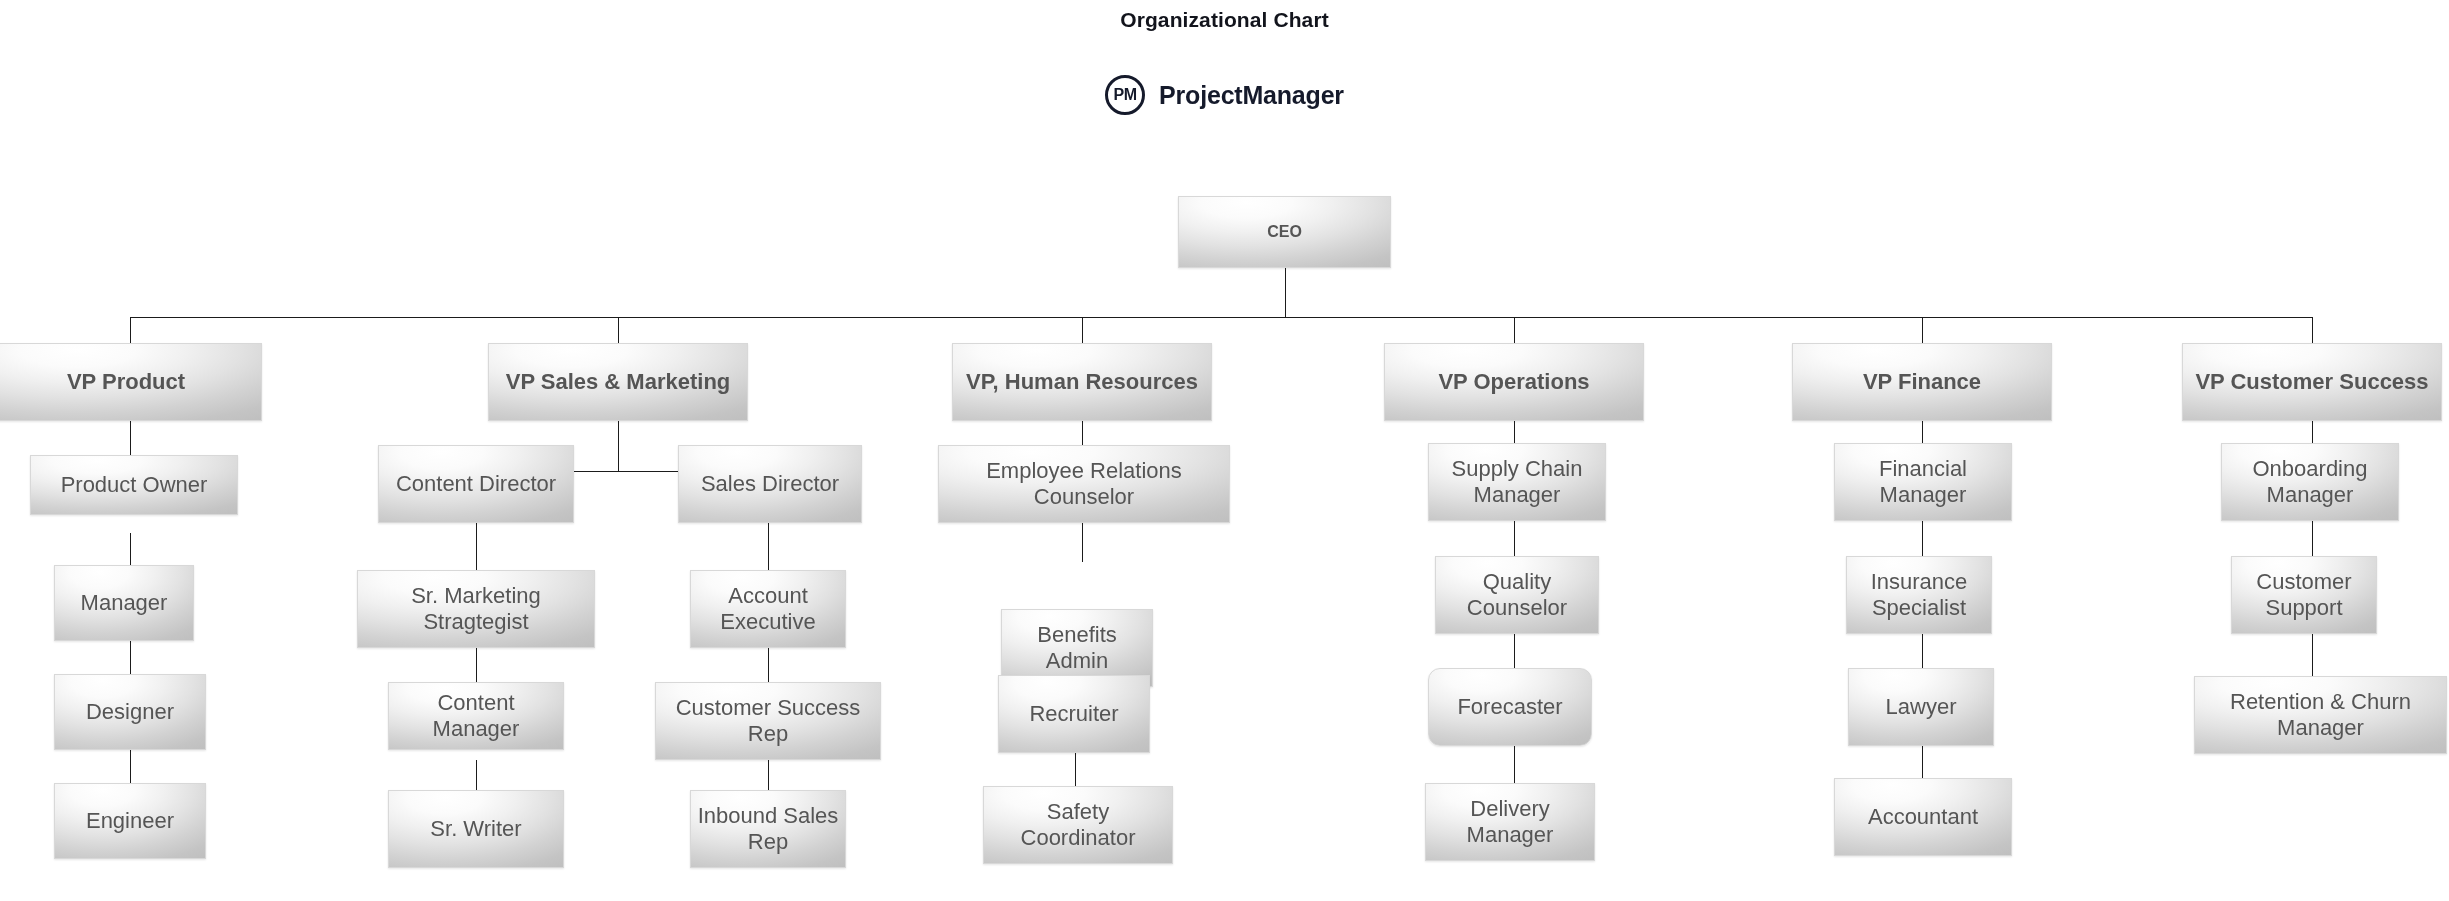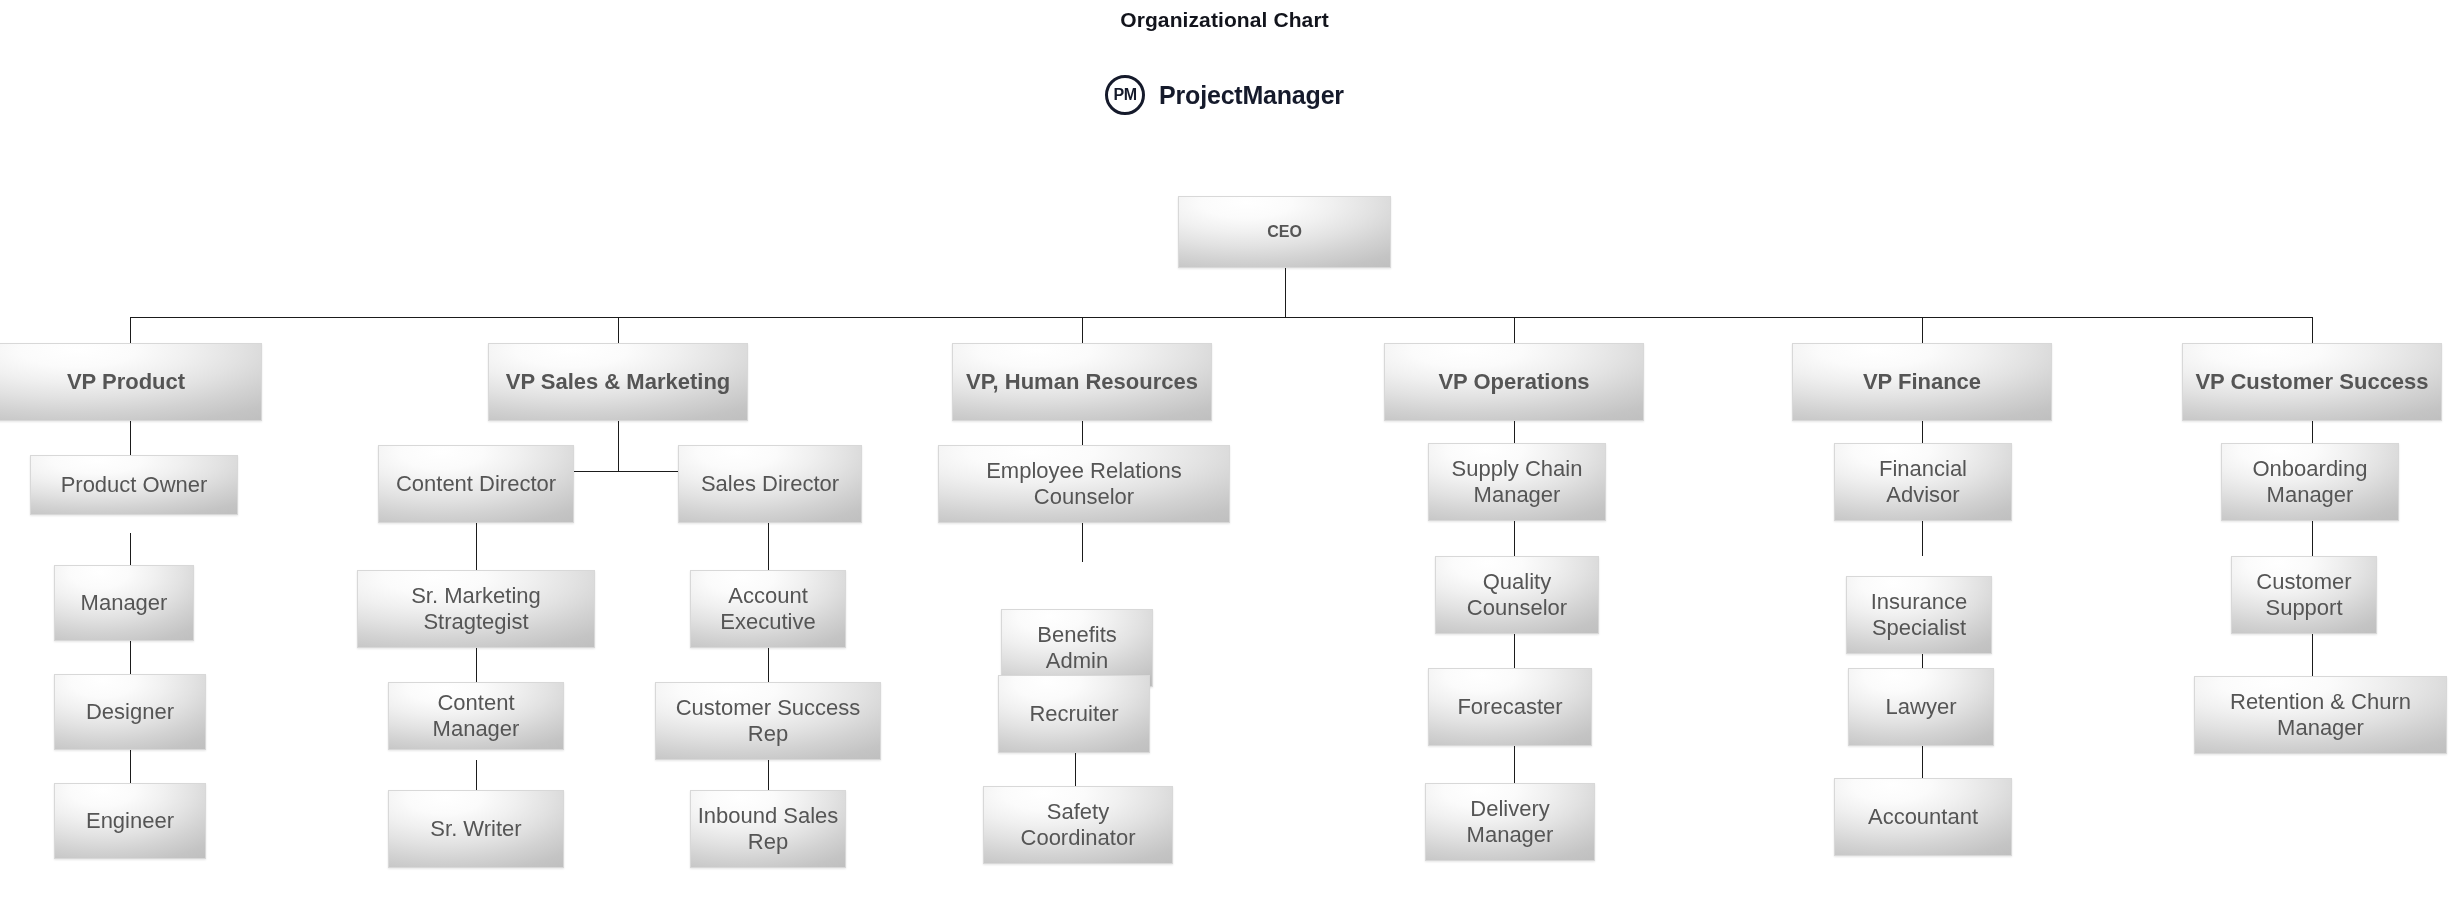--- a/index.html
+++ b/index.html
@@ -212,33 +212,33 @@
     </div>
     <div class="node level-1" style="left: 1384px; top: 343px; width: 260px; height: 78px;">
       <span>VP Operations</span>
     </div>
     <div class="node level-n" style="left: 1428px; top: 443px; width: 178px; height: 78px;">
       <span>Supply Chain Manager</span>
     </div>
     <div class="node level-n" style="left: 1435px; top: 556px; width: 164px; height: 78px;">
       <span>Quality Counselor</span>
     </div>
-    <div class="node level-n" style="left: 1428px; top: 668px; width: 164px; height: 78px;">
+    <div class="node level-n" style="left: 1428px; top: 668px; width: 164px; height: 78px; border-radius: 12px;">
       <span>Forecaster</span>
     </div>
     <div class="node level-n" style="left: 1425px; top: 783px; width: 170px; height: 78px;">
       <span>Delivery Manager</span>
     </div>
     <div class="node level-1" style="left: 1792px; top: 343px; width: 260px; height: 78px;">
       <span>VP Finance</span>
     </div>
     <div class="node level-n" style="left: 1834px; top: 443px; width: 178px; height: 78px;">
-      <span>Financial Advisor</span>
-    </div>
-    <div class="node level-n" style="left: 1846px; top: 556px; width: 146px; height: 78px; margin-top: 20px;">
+      <span>Financial Manager</span>
+    </div>
+    <div class="node level-n" style="left: 1846px; top: 556px; width: 146px; height: 78px;">
       <span>Insurance Specialist</span>
     </div>
     <div class="node level-n" style="left: 1848px; top: 668px; width: 146px; height: 78px;">
       <span>Lawyer</span>
     </div>
     <div class="node level-n" style="left: 1834px; top: 778px; width: 178px; height: 78px;">
       <span>Accountant</span>
     </div>
     <div class="node level-1" style="left: 2182px; top: 343px; width: 260px; height: 78px;">
       <span>VP Customer Success</span>

